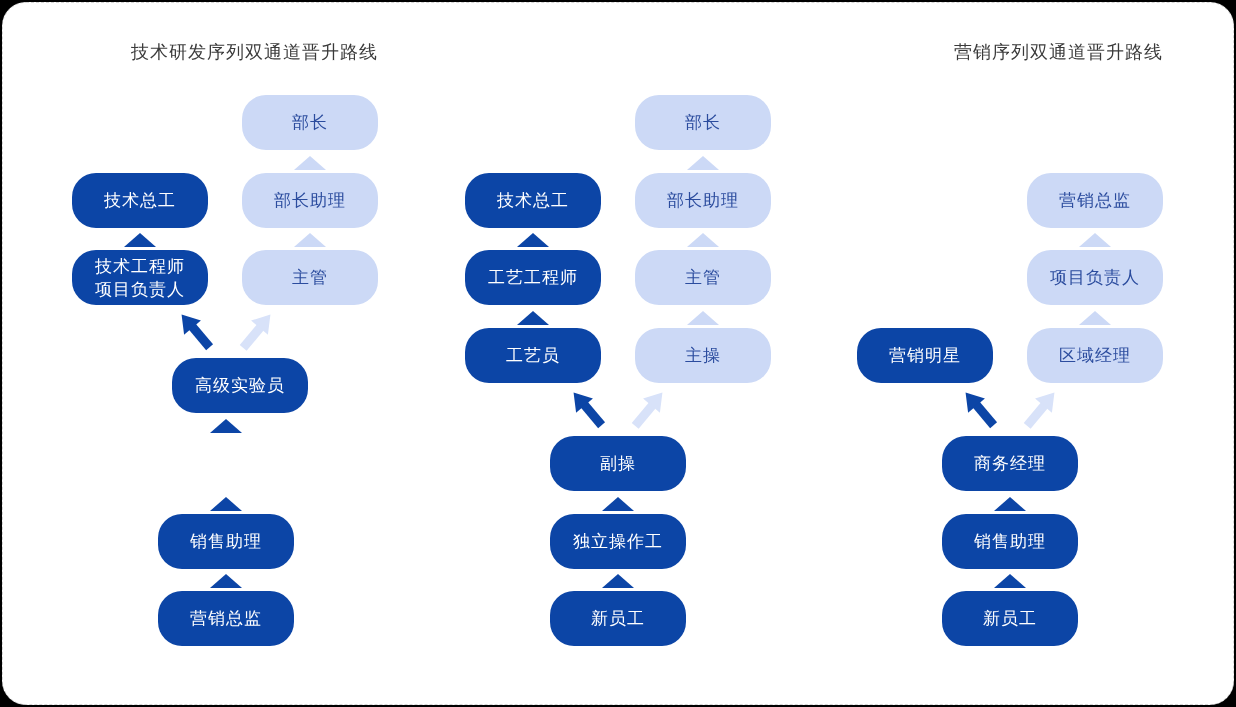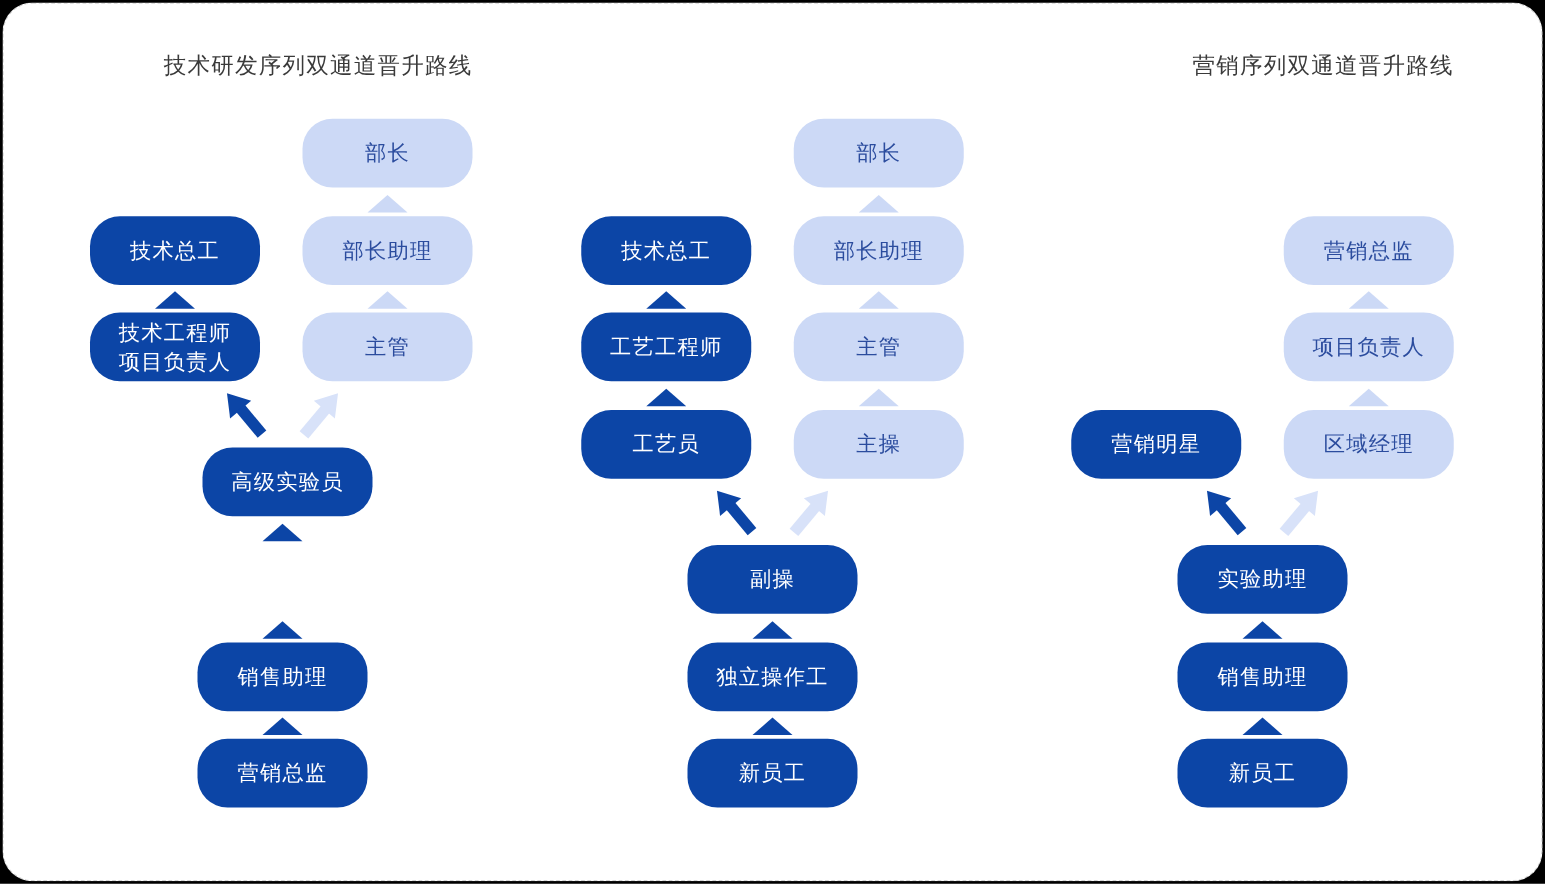--- a/index.html
+++ b/index.html
@@ -80,21 +80,21 @@
 
   <div class="branch dark-arrow" style="left:185px;top:309px">
       <i class="head"></i>
       <i class="shaft"></i>
     </div>
   <div class="branch light-arrow" style="left:243px;top:309px">
       <i class="head"></i>
       <i class="shaft"></i>
     </div>
 
-  <div class="box dark" style="left:162px;top:358px">高级实验员</div>
+  <div class="box dark" style="left:172px;top:358px">高级实验员</div>
   <div class="tri dark" style="left:210px;top:419px"></div>
   <div class="tri dark" style="left:210px;top:497px"></div>
   <div class="box dark" style="left:158px;top:514px">销售助理</div>
   <div class="tri dark" style="left:210px;top:574px"></div>
   <div class="box dark" style="left:158px;top:591px">营销总监</div>
 </section>
 
 <section class="layer">
 
   <div class="box light" style="left:635px;top:95px">部长</div>
@@ -140,18 +140,18 @@
 
   <div class="branch dark-arrow" style="left:969px;top:387px">
       <i class="head"></i>
       <i class="shaft"></i>
     </div>
   <div class="branch light-arrow" style="left:1027px;top:387px">
       <i class="head"></i>
       <i class="shaft"></i>
     </div>
 
-  <div class="box dark" style="left:942px;top:436px">实验助理</div>
+  <div class="box dark" style="left:942px;top:436px">商务经理</div>
   <div class="tri dark" style="left:994px;top:497px"></div>
   <div class="box dark" style="left:942px;top:514px">销售助理</div>
   <div class="tri dark" style="left:994px;top:574px"></div>
   <div class="box dark" style="left:942px;top:591px">新员工</div>
 </section>
 
 </body></html>

